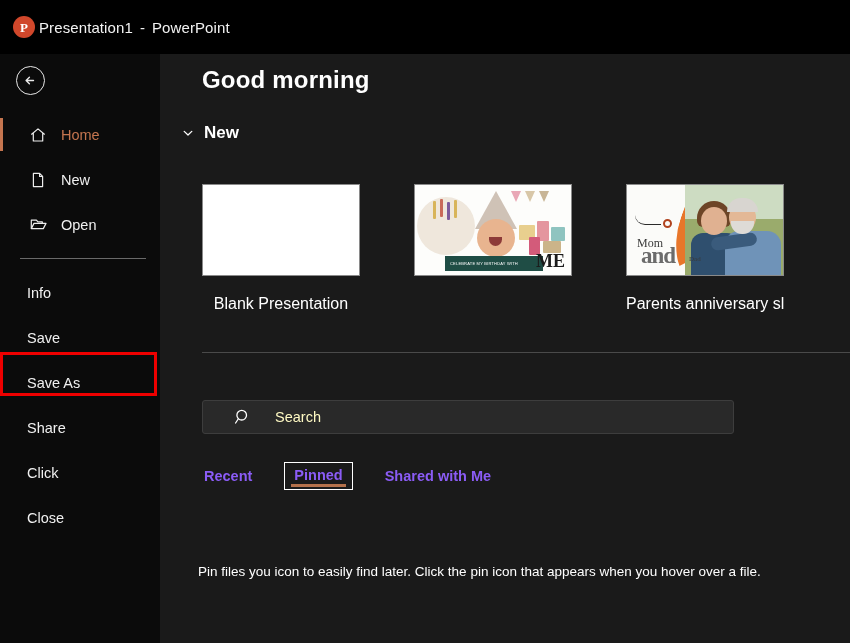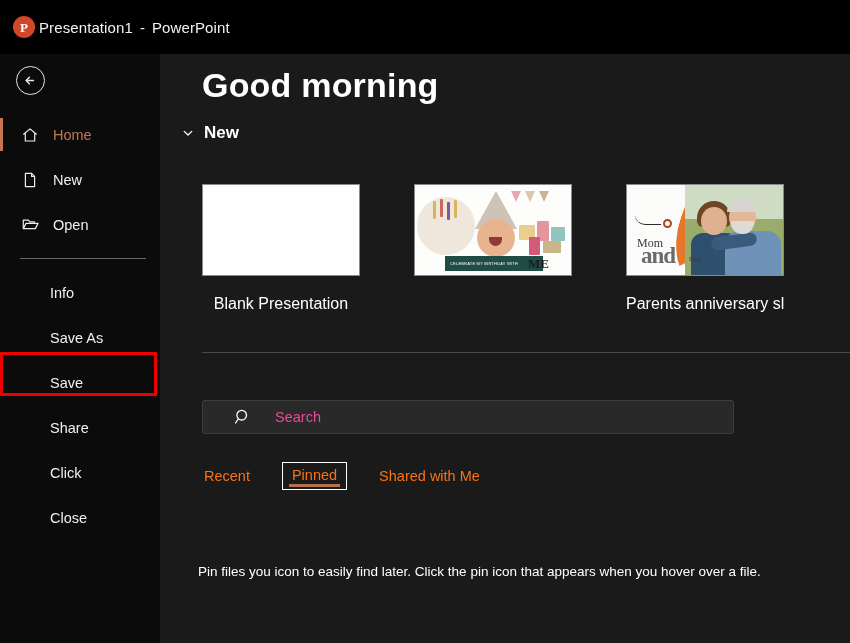--- a/index.html
+++ b/index.html
@@ -35,53 +35,53 @@
   }
   .backbtn {
     position: absolute; left: 16px; top: 12px;
     width: 29px; height: 29px; border-radius: 50%;
     border: 1.6px solid #e8e8e8;
     display: flex; align-items: center; justify-content: center;
   }
   .nav { position: absolute; left: 0; top: 58px; width: 160px; }
   .nav-item {
     position: relative; height: 45px; display: flex; align-items: center;
-    padding-left: 20px; color: #f0f0f0; font-size: 14.5px;
+    padding-left: 28px; color: #f0f0f0; font-size: 14.5px;
   }
   .nav-item.active { color: #c5754f; }
   .nav-item.active::before {
     content: ""; position: absolute; left: 0; top: 6px;
     width: 2.5px; height: 33px; background: #c5754f;
   }
   .nav-icon {
     width: 20px; height: 20px; margin-right: 13px;
     display: flex; align-items: center; justify-content: center; flex: 0 0 20px;
   }
   .nav-label { white-space: nowrap; }
   .nav-sep {
     height: 1px; background: #6a6a6a; margin: 11px 14px 11px 20px;
   }
-  .nav-item.noicon { padding-left: 50px; }
+  .nav-item.noicon { padding-left: 27px; }
 
   
   .annot-box {
     position: absolute; left: 0px; top: 352px;
     width: 157px; height: 44px;
     border: 3px solid #ee0000; background: transparent;
     pointer-events: none;
   }
 
   
   .content {
     position: absolute; left: 160px; top: 54px; width: 690px; height: 589px;
     background: #1a1a1a;
   }
   .greeting {
     position: absolute; left: 42px; top: 12px;
-    color: #ffffff; font-size: 34px; font-weight: bold; letter-spacing: .2px;
+    color: #ffffff; font-size: 24px; font-weight: bold; letter-spacing: .2px;
   }
   .new-head {
     position: absolute; left: 20px; top: 69px;
     display: flex; align-items: center;
   }
   .chev { width: 16px; height: 16px; margin-right: 8px;
           display:flex; align-items:center; justify-content:center; }
   .new-title { color: #ffffff; font-size: 17px; font-weight: bold; }
 
   .templates {
@@ -104,29 +104,30 @@
   }
 
   .searchbox {
     position: absolute; left: 42px; top: 346px;
     width: 532px; height: 34px;
     background: #292929; border: 1px solid #3d3d3d; border-radius: 3px;
     display: flex; align-items: center;
   }
   .search-icon { width: 20px; height: 20px; margin-left: 30px;
                  display:flex; align-items:center; justify-content:center; }
-  .search-ph { margin-left: 22px; color: #ec4899; font-size: 14.5px; }
+  .search-ph { margin-left: 22px; color: #fef9c3; font-size: 14.5px; }
 
   .tabs {
     position: absolute; left: 42px; top: 408px;
     display: flex; align-items: center; gap: 0;
   }
   .tab {
-    color: #f97316; font-size: 14.5px; padding: 4px 2px; margin-right: 30px;
+    color: #8b5cf6; font-size: 14.5px; padding: 4px 2px; margin-right: 30px;
     position: relative;
+    font-weight: bold;
   }
   .tab.focused {
     border: 1px solid #ffffff; padding: 4px 9px 6px 9px; margin-right: 30px;
   }
   .tab .underline {
     position: absolute; left: 6px; right: 6px; bottom: 2px;
     height: 3px; background: #b4714b;
   }
 
   .hint {
@@ -147,22 +148,22 @@
              border-radius:50%; background:#e8b48f; }
   .bd-mouth { position:absolute; left:74px; top:52px; width:13px; height:9px;
               border-radius:0 0 9px 9px; background:#8d3a38; }
   .bd-gift { position:absolute; border-radius:1px; }
   .bd-bunting { position:absolute; width:0; height:0;
                 border-left:5px solid transparent; border-right:5px solid transparent; }
   .bd-band { position:absolute; left:30px; bottom:4px; width:98px; height:15px;
              background:#1f4d45; display:flex; align-items:center; }
   .bd-band span { color:#ffffff; font-size:4px; letter-spacing:.2px; margin-left:5px;
                   white-space:nowrap; }
-  .bd-me { position:absolute; right:22px; bottom:3px; color:#1b1b1b;
-           font-size:13px; font-weight:bold; font-family:"Liberation Serif",serif; }
+  .bd-me { position:absolute; right:6px; bottom:3px; color:#1b1b1b;
+           font-size:18px; font-weight:bold; font-family:"Liberation Serif",serif; }
 
   
   .pa { position:absolute; inset:0; background:#fbfbf9; }
   .pa-swoosh { position:absolute; left:52px; top:-16px; width:74px; height:120px;
                border-radius:50%; border:9px solid #e8762a; border-color:#e8762a transparent transparent #e8762a;
                transform:rotate(18deg); }
   .pa-photo { position:absolute; right:0; top:0; width:98px; height:92px;
               background:#9fb27a; overflow:hidden; }
   .pa-sky { position:absolute; left:0; top:0; width:98px; height:40px; background:#cddcc2; }
   .pa-field { position:absolute; left:0; top:34px; width:98px; height:58px; background:#9aab6c; }
@@ -245,24 +246,24 @@
         </span>
         <span class="nav-label">Open</span>
       </div>
 
       <div class="nav-sep"></div>
 
       <div class="nav-item noicon">
         <span class="nav-label">Info</span>
       </div>
       <div class="nav-item noicon">
+        <span class="nav-label">Save</span>
+      </div>
+      <div class="nav-item noicon">
         <span class="nav-label">Save As</span>
-      </div>
-      <div class="nav-item noicon">
-        <span class="nav-label">Save</span>
       </div>
       <div class="nav-item noicon">
         <span class="nav-label">Share</span>
       </div>
       <div class="nav-item noicon">
         <span class="nav-label">Click</span>
       </div>
       <div class="nav-item noicon">
         <span class="nav-label">Close</span>
       </div>

